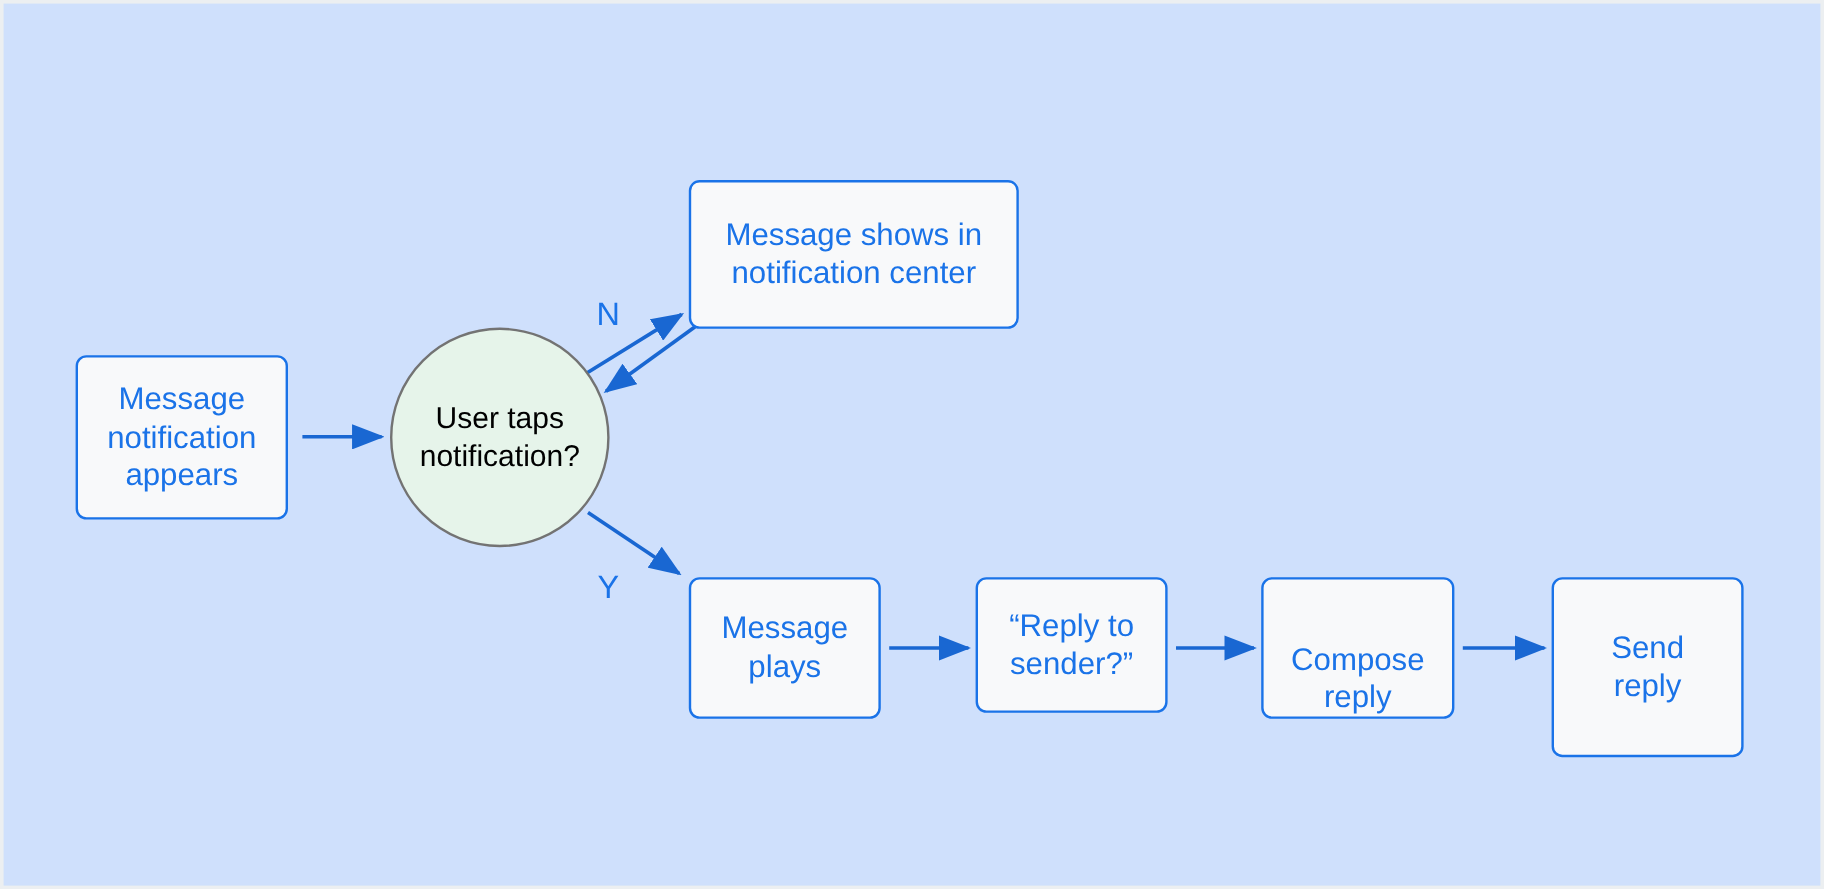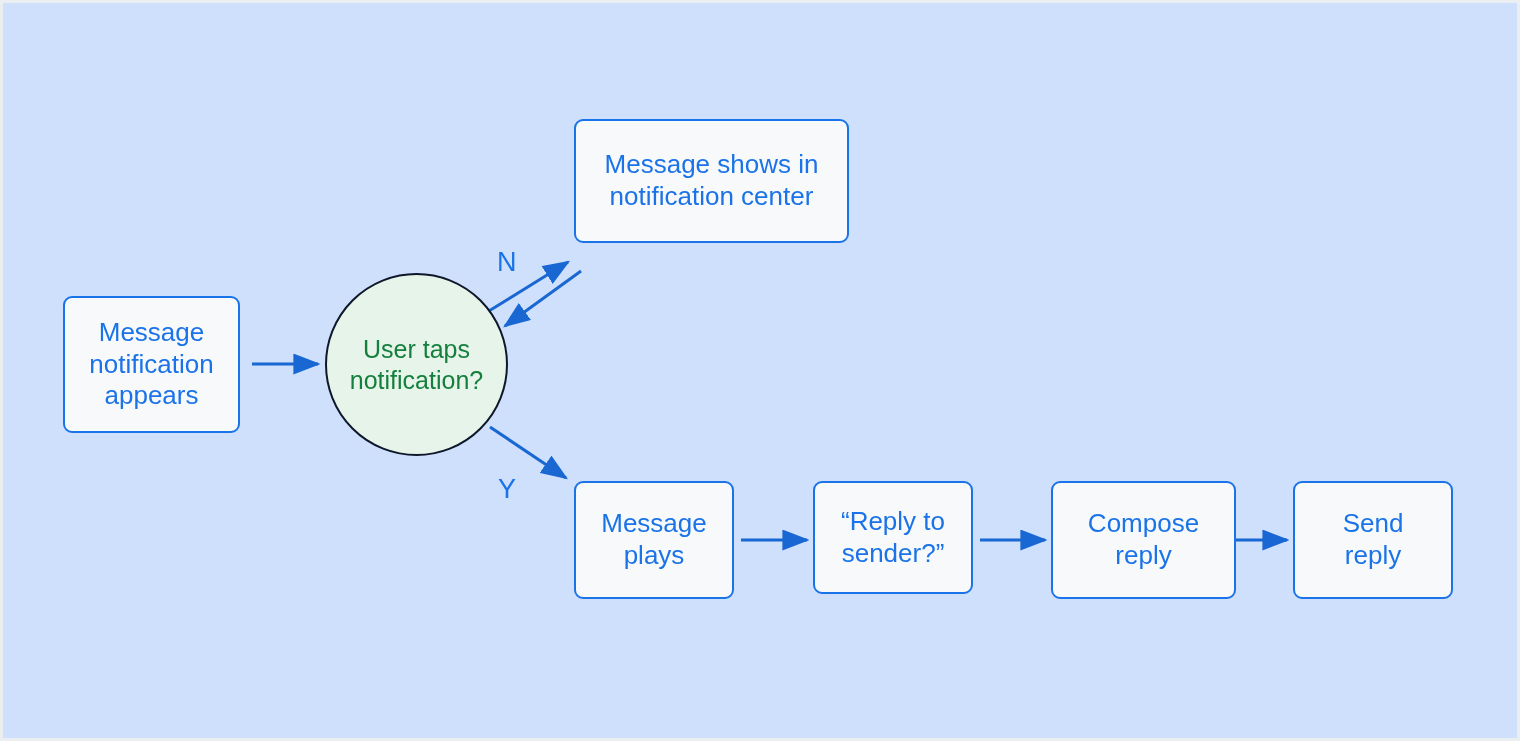--- a/index.html
+++ b/index.html
@@ -29,23 +29,23 @@
   }
   .box {
     background: #f8f9fa;
     border: 2px solid #1a73e8;
     border-radius: 9px;
     color: #1a73e8;
     font-size: 26px;
   }
   .circle {
     background: #e6f4ea;
-    border: 2px solid #0f172a;
+    border: 2px solid #737373;
     border-radius: 50%;
-    color: #15803d;
+    color: #000000;
     font-size: 25px;
   }
   .edge-label {
     position: absolute;
     color: #1a73e8;
     font-size: 27px;
     line-height: 1;
   }
   svg.edges {
     position: absolute;
@@ -101,41 +101,41 @@
     <span>Message
 notification
 appears</span>
   </div>
 
   <div class="node circle" style="left:322px; top:270px; width:183px; height:183px;">
     <span>User taps
 notification?</span>
   </div>
 
-  <div class="node box" style="left:571px; top:116px; width:275px; height:124px;">
+  <div class="node box" style="left:571px; top:147px; width:275px; height:124px;">
     <span>Message shows in
 notification center</span>
   </div>
 
   <div class="node box" style="left:571px; top:478px; width:160px; height:118px;">
     <span>Message
 plays</span>
   </div>
 
   <div class="node box" style="left:810px; top:478px; width:160px; height:113px;">
     <span>“Reply to
 sender?”</span>
   </div>
 
-  <div class="node box" style="left:1048px; top:478px; width:185px; height:118px;">
+  <div class="node box" style="left:1048px; top:478px; width:161px; height:118px;align-items:flex-end;">
     <span>Compose
 reply</span>
   </div>
 
-  <div class="node box" style="left:1290px; top:478px; width:160px; height:118px;">
+  <div class="node box" style="left:1290px; top:478px; width:160px; height:150px;">
     <span>Send
 reply</span>
   </div>
 
   <div class="edge-label" style="left:494px; top:246px;">N</div>
 
   <div class="edge-label" style="left:495px; top:473px;">Y</div>
 
 </div>
 

